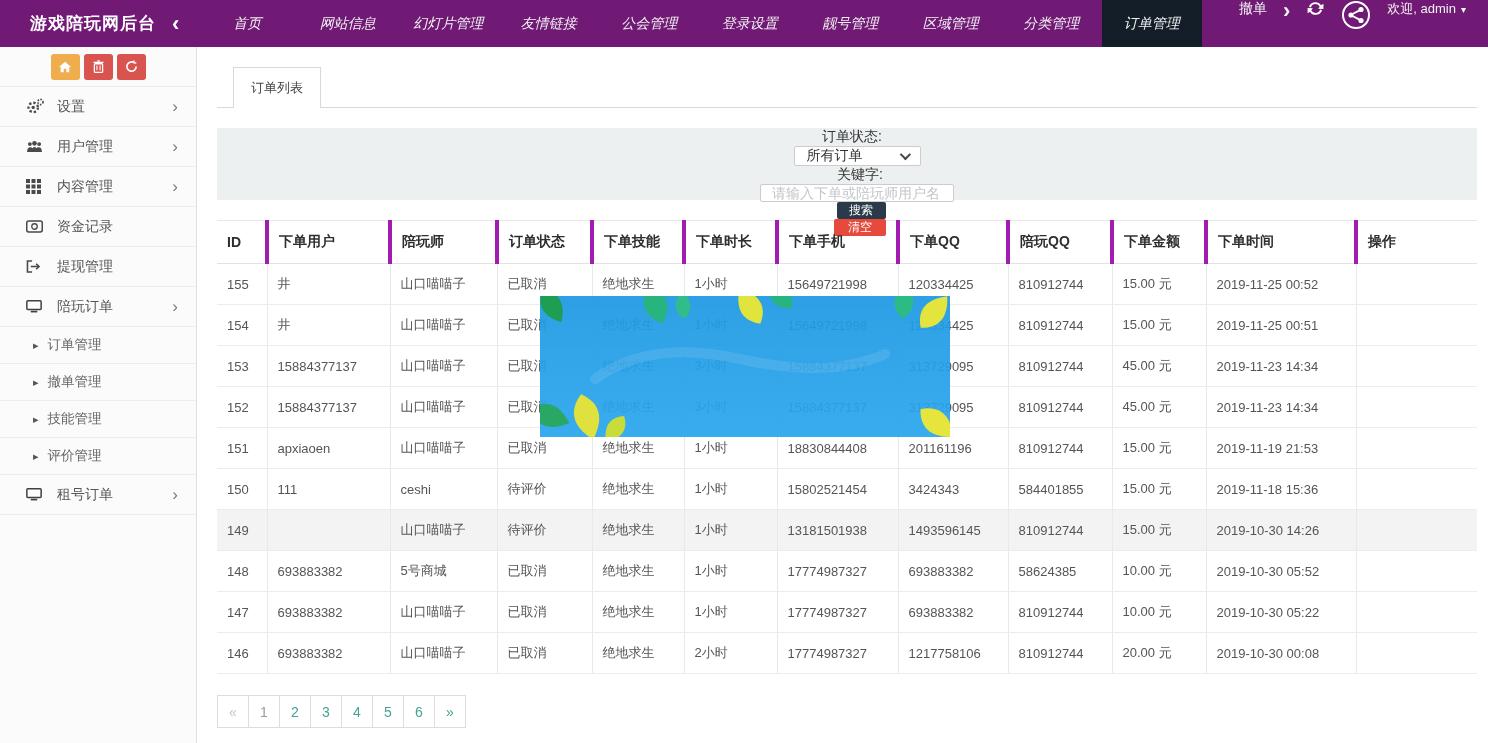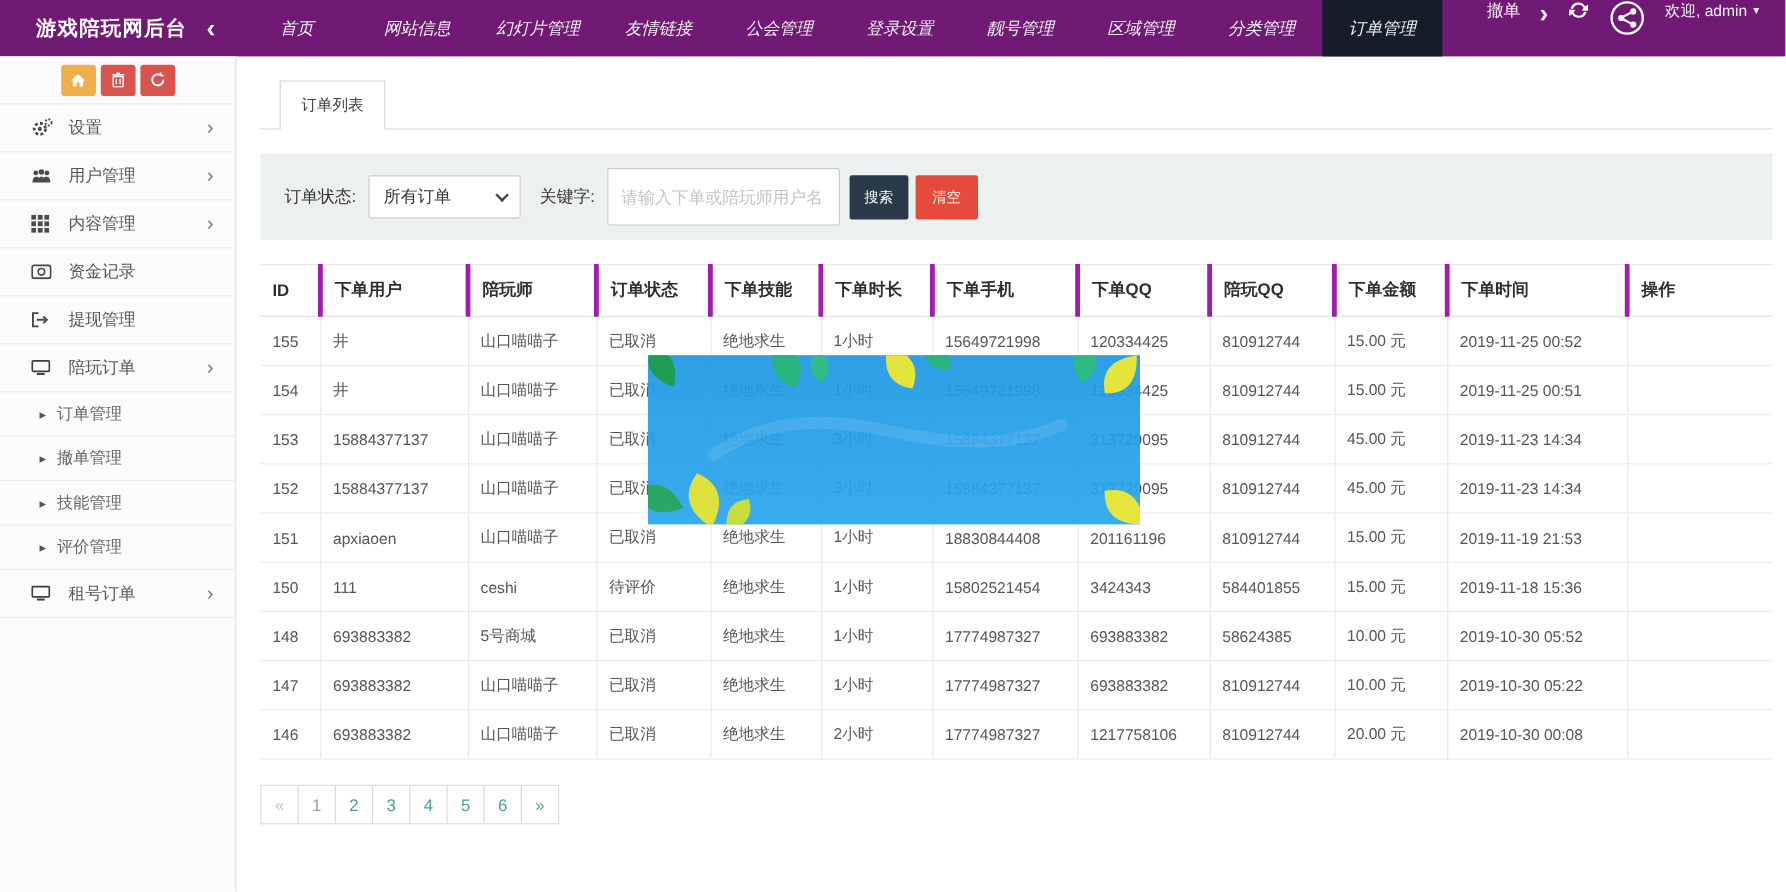--- a/index.html
+++ b/index.html
@@ -42,21 +42,21 @@
 
   
   .content { flex:1; padding:20px 11px 0 20px; position:relative; }
   .tabbar { width:1260px; border-bottom:1px solid #d9d9d9; display:flex; height:41px;padding-left:16px; }
   .tab { background:#fff; border:1px solid #d9d9d9; border-bottom:none; margin-bottom:-1px;
          width:88px; display:flex; align-items:center; justify-content:center;
          font-size:13px; color:#444; cursor:pointer; position:relative; z-index:2;
          box-shadow:0 1px 0 #fff; }
 
   .filterbar { width:1260px; background:#edf0f1; margin-top:20px; height:72px;
-               display:flex; align-items:center; padding-left:20px; font-size:14px; color:#333; }
+               display:flex; align-items:center; padding-left:20px; font-size:14px; color:#333;flex-direction:column; }
   .flabel { margin-right:10px; }
   .select-box { width:127px; height:36px; background:#fff; border:1px solid #ccc; border-radius:2px;
                 display:flex; align-items:center; padding:0 12px; font-size:14px; color:#333;
                 cursor:pointer; }
   .sel-caret { width:8px; height:8px; border-right:2px solid #444; border-bottom:2px solid #444;
                transform:rotate(45deg) translateY(-2px); margin-left:auto; }
   .flabel.kw { margin-left:16px; }
   .kw-input { width:194px; height:48px; border:1px solid #ccc; border-radius:2px; padding:0 11px;
               font-size:14px; color:#333; outline:none; }
   .kw-input::placeholder { color:#c2c5c8; }
@@ -391,20 +391,34 @@
             <td>待评价</td>
             <td>绝地求生</td>
             <td>1小时</td>
             <td>15802521454</td>
             <td>3424343</td>
             <td>584401855</td>
             <td>15.00 元</td>
             <td>2019-11-18 15:36</td>
             <td></td>
           </tr>
+          <tr class="highlight">
+            <td>149</td>
+            <td></td>
+            <td>山口喵喵子</td>
+            <td>待评价</td>
+            <td>绝地求生</td>
+            <td>1小时</td>
+            <td>13181501938</td>
+            <td>1493596145</td>
+            <td>810912744</td>
+            <td>15.00 元</td>
+            <td>2019-10-30 14:26</td>
+            <td></td>
+          </tr>
           <tr class="">
             <td>148</td>
             <td>693883382</td>
             <td>5号商城</td>
             <td>已取消</td>
             <td>绝地求生</td>
             <td>1小时</td>
             <td>17774987327</td>
             <td>693883382</td>
             <td>58624385</td>

